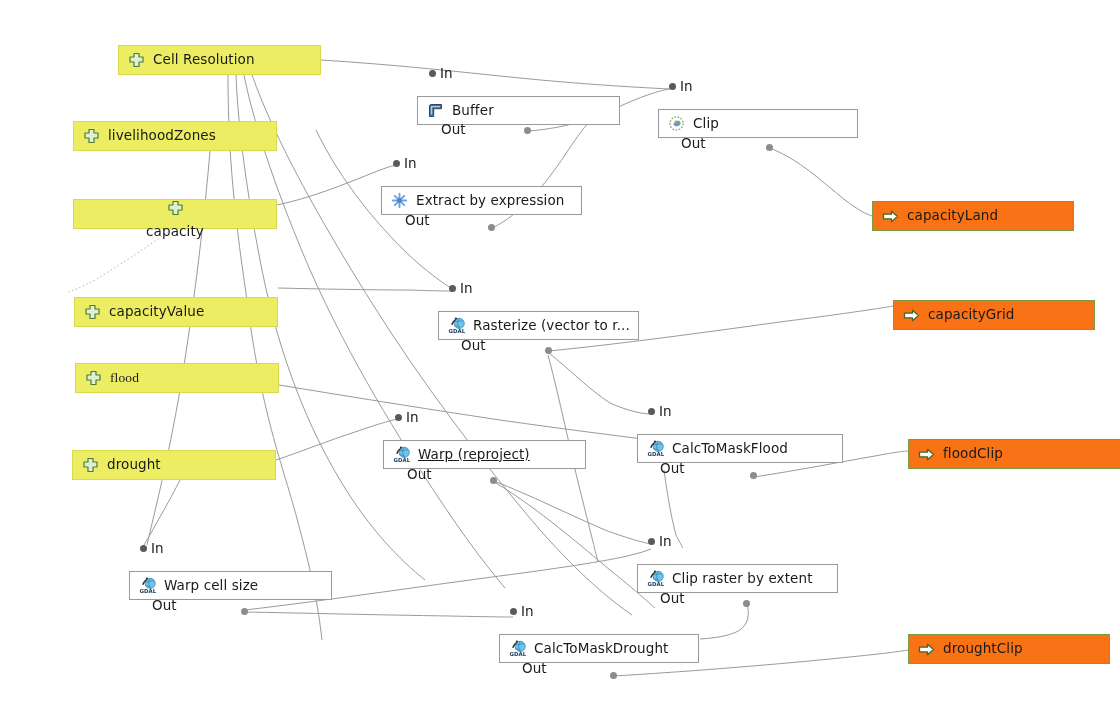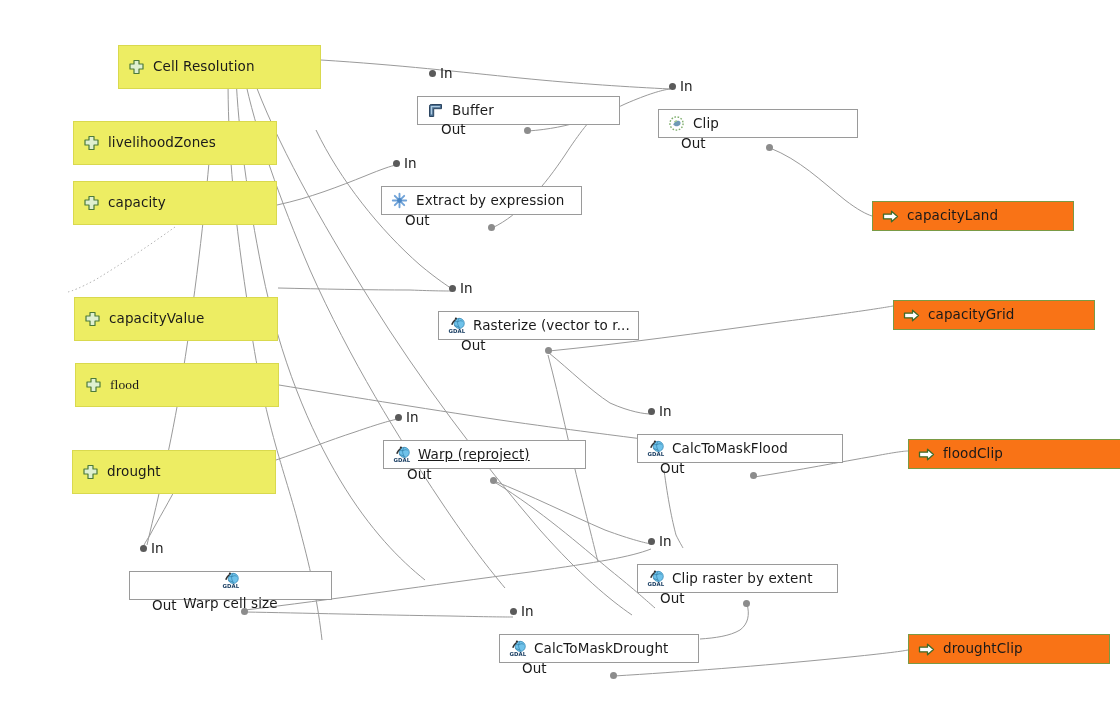--- a/index.html
+++ b/index.html
@@ -32,21 +32,21 @@
     align-items: center;
     gap: 8px;
     padding: 0 9px;
     font-size: 13.5px;
     color: #1a1a1a;
     white-space: nowrap;
   }
   .node-input {
     background: #eded63;
     border: 1px solid #d9d94e;
-    height: 44px;
+    height: 30px;
   }
   .node-output {
     background: #f97316;
     border: 1px solid #7a9a45;
     height: 30px;
   }
   .node-algo {
     background: #ffffff;
     border: 1px solid #9a9a9a;
     height: 29px;
@@ -130,21 +130,21 @@
         <span class="node-label">Cell Resolution</span>
       </div>
       <div class="node node-input" style="left: 73px; top: 121px; width: 204px;">
         <span class="icon">
           <svg width="17" height="17" viewBox="0 0 17 17">
             <path d="M6 1.5h5v3.5h4v5h-4v4.5H6V10H2V5h4z" fill="#dff0d0" stroke="#4c7a3a" stroke-width="1.2" stroke-linejoin="round"></path>
           </svg>
         </span>
         <span class="node-label">livelihoodZones</span>
       </div>
-      <div class="node node-input" style="left: 73px; top: 181px; width: 204px;">
+      <div class="node node-input" style="left: 73px; top: 199px; width: 204px; flex-direction: column;">
         <span class="icon">
           <svg width="17" height="17" viewBox="0 0 17 17">
             <path d="M6 1.5h5v3.5h4v5h-4v4.5H6V10H2V5h4z" fill="#dff0d0" stroke="#4c7a3a" stroke-width="1.2" stroke-linejoin="round"></path>
           </svg>
         </span>
         <span class="node-label">capacity</span>
       </div>
       <div class="node node-input" style="left: 74px; top: 275px; width: 204px; margin-top: 22px;">
         <span class="icon">
           <svg width="17" height="17" viewBox="0 0 17 17">
@@ -281,21 +281,21 @@
             <path d="M3.1 7.6c.8-2.3 2.1-4.1 4-5.6l.9 1.1c-1.6 1.4-2.7 3-3.4 4.9z" fill="#2e2e2e"></path>
             <circle cx="7.9" cy="1.6" r="1.1" fill="#2e2e2e"></circle>
             <text x="0.6" y="15.6" font-family="DejaVu Sans, sans-serif" font-size="5.4" font-weight="bold" fill="#1b3f63">GDAL</text>
           </svg>
         </span>
         <span class="node-label">CalcToMaskFlood</span>
       </div>
       <div class="port-dot" style="left: 648px; top: 408px;"></div>
       <div class="port" style="left: 659px; top: 405px;">In</div>
       <div class="port" style="left: 660px; top: 462px;">Out</div>
-      <div class="node node-algo" style="left: 129px; top: 571px; width: 203px; flex-direction: column;">
+      <div class="node node-algo" style="left: 129px; top: 571px; width: 203px;">
         <span class="icon">
           <svg width="18" height="17" viewBox="0 0 18 17">
             <circle cx="11.2" cy="6.4" r="5.1" fill="#6fc2ea" stroke="#2c7fae" stroke-width="0.7"></circle>
             <path d="M6.6 4.3c1.6.6 3.2.5 4.6-.2 1.3-.6 2.4-.4 3.4.3M6.3 8.6c1.9.3 3.6.9 5 1.9M11.2 1.3c-1.3 1.7-1.8 3.5-1.5 5.2.2 1.7 1 3.3 2.3 4.9" fill="none" stroke="#2f7ea8" stroke-width="0.7"></path>
             <path d="M3.1 7.6c.8-2.3 2.1-4.1 4-5.6l.9 1.1c-1.6 1.4-2.7 3-3.4 4.9z" fill="#2e2e2e"></path>
             <circle cx="7.9" cy="1.6" r="1.1" fill="#2e2e2e"></circle>
             <text x="0.6" y="15.6" font-family="DejaVu Sans, sans-serif" font-size="5.4" font-weight="bold" fill="#1b3f63">GDAL</text>
           </svg>
         </span>
         <span class="node-label">Warp cell size</span>

